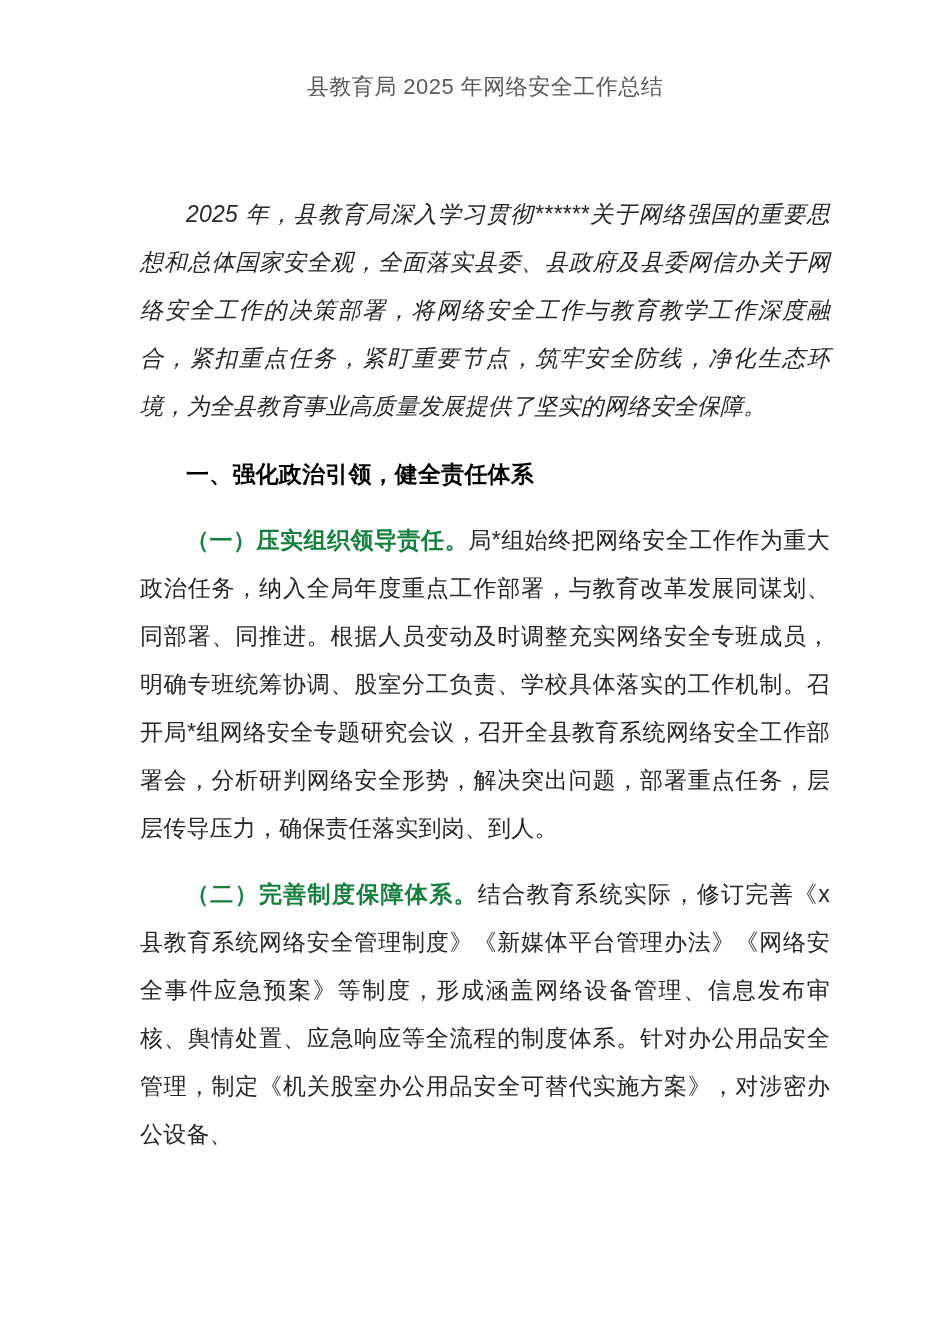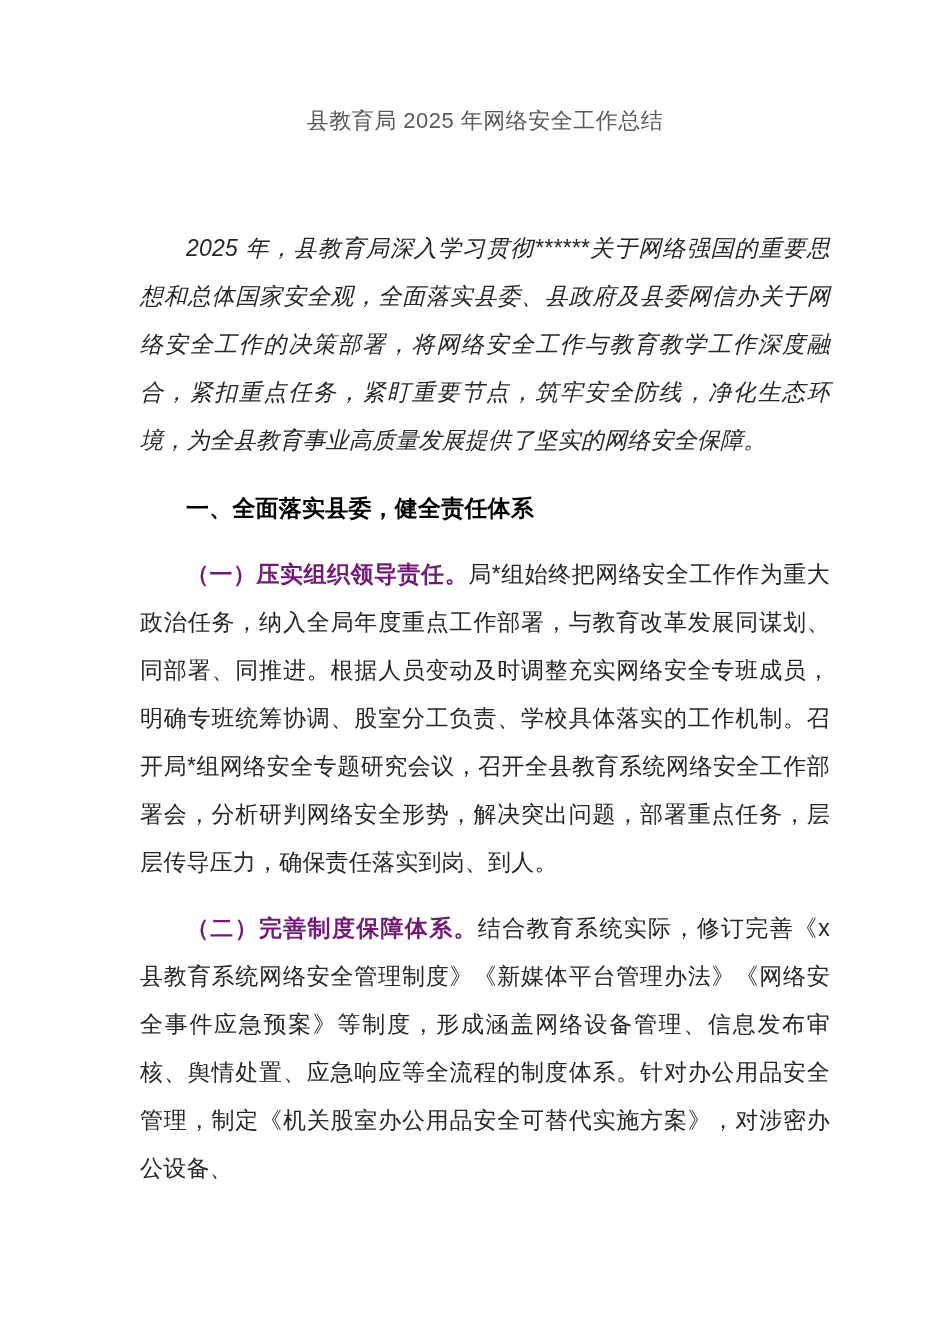--- a/index.html
+++ b/index.html
@@ -13,21 +13,21 @@
     height: 1344px;
     background: #ffffff;
     overflow: hidden;
     font-family: "Liberation Sans", "DejaVu Sans", sans-serif;
   }
   .content {
     padding: 0 120px 0 140px; 
   }
   .title {
     margin: 0;
-    padding-top: 104px;
+    padding-top: 70px;
     font-size: 22px;
     font-weight: normal;
     line-height: 34px;
     text-align: center;
     color: #595959;
     letter-spacing: 0.5px;
   }
   .para {
     margin: 0;
     font-size: 23px;
@@ -48,33 +48,33 @@
     font-weight: bold;
     color: #000000;
     text-indent: 2em;
     letter-spacing: 0.2px;
   }
   .para.body-para {
     margin-top: 18px;
   }
   .lead {
     font-weight: bold;
-    color: #701a75;
+    color: #15803d;
   }
 </style>
 </head>
 <body>
 
 <div class="page">
   <div class="content">
 
     <h1 class="title">县教育局 2025 年网络安全工作总结</h1>
 
     <p class="para intro">2025 年，县教育局深入学习贯彻******关于网络强国的重要思想和总体国家安全观，全面落实县委、县政府及县委网信办关于网络安全工作的决策部署，将网络安全工作与教育教学工作深度融合，紧扣重点任务，紧盯重要节点，筑牢安全防线，净化生态环境，为全县教育事业高质量发展提供了坚实的网络安全保障。</p>
 
-    <h2 class="heading">一、全面落实县委，健全责任体系</h2>
+    <h2 class="heading">一、强化政治引领，健全责任体系</h2>
 
     <p class="para body-para"><strong class="lead">（一）压实组织领导责任。</strong><span>局*组始终把网络安全工作作为重大政治任务，纳入全局年度重点工作部署，与教育改革发展同谋划、同部署、同推进。根据人员变动及时调整充实网络安全专班成员，明确专班统筹协调、股室分工负责、学校具体落实的工作机制。召开局*组网络安全专题研究会议，召开全县教育系统网络安全工作部署会，分析研判网络安全形势，解决突出问题，部署重点任务，层层传导压力，确保责任落实到岗、到人。</span></p>
 
     <p class="para body-para"><strong class="lead">（二）完善制度保障体系。</strong><span>结合教育系统实际，修订完善《x 县教育系统网络安全管理制度》《新媒体平台管理办法》《网络安全事件应急预案》等制度，形成涵盖网络设备管理、信息发布审核、舆情处置、应急响应等全流程的制度体系。针对办公用品安全管理，制定《机关股室办公用品安全可替代实施方案》，对涉密办公设备、</span></p>
 
   </div>
 </div>
 
 </body></html>

